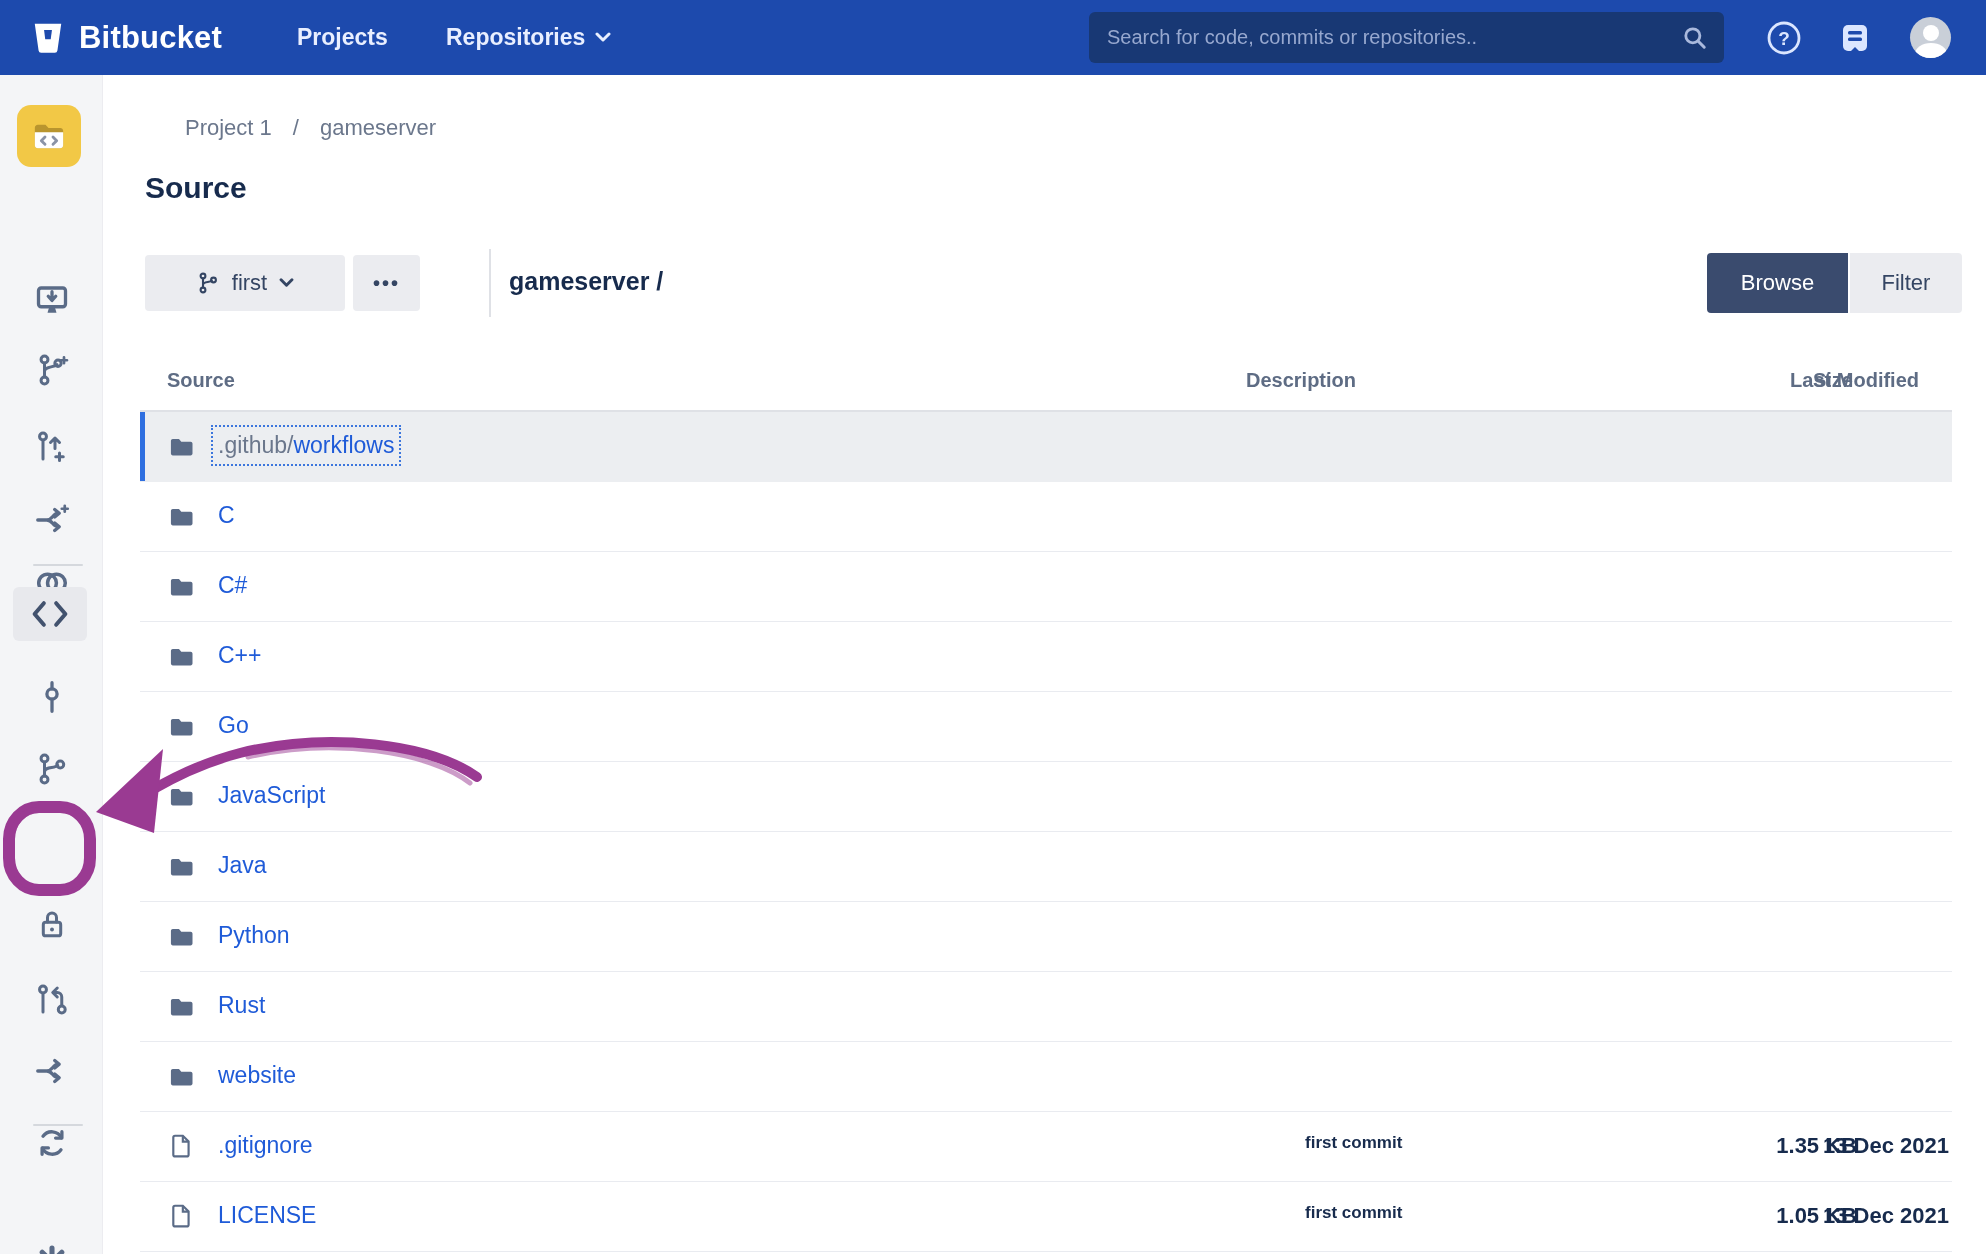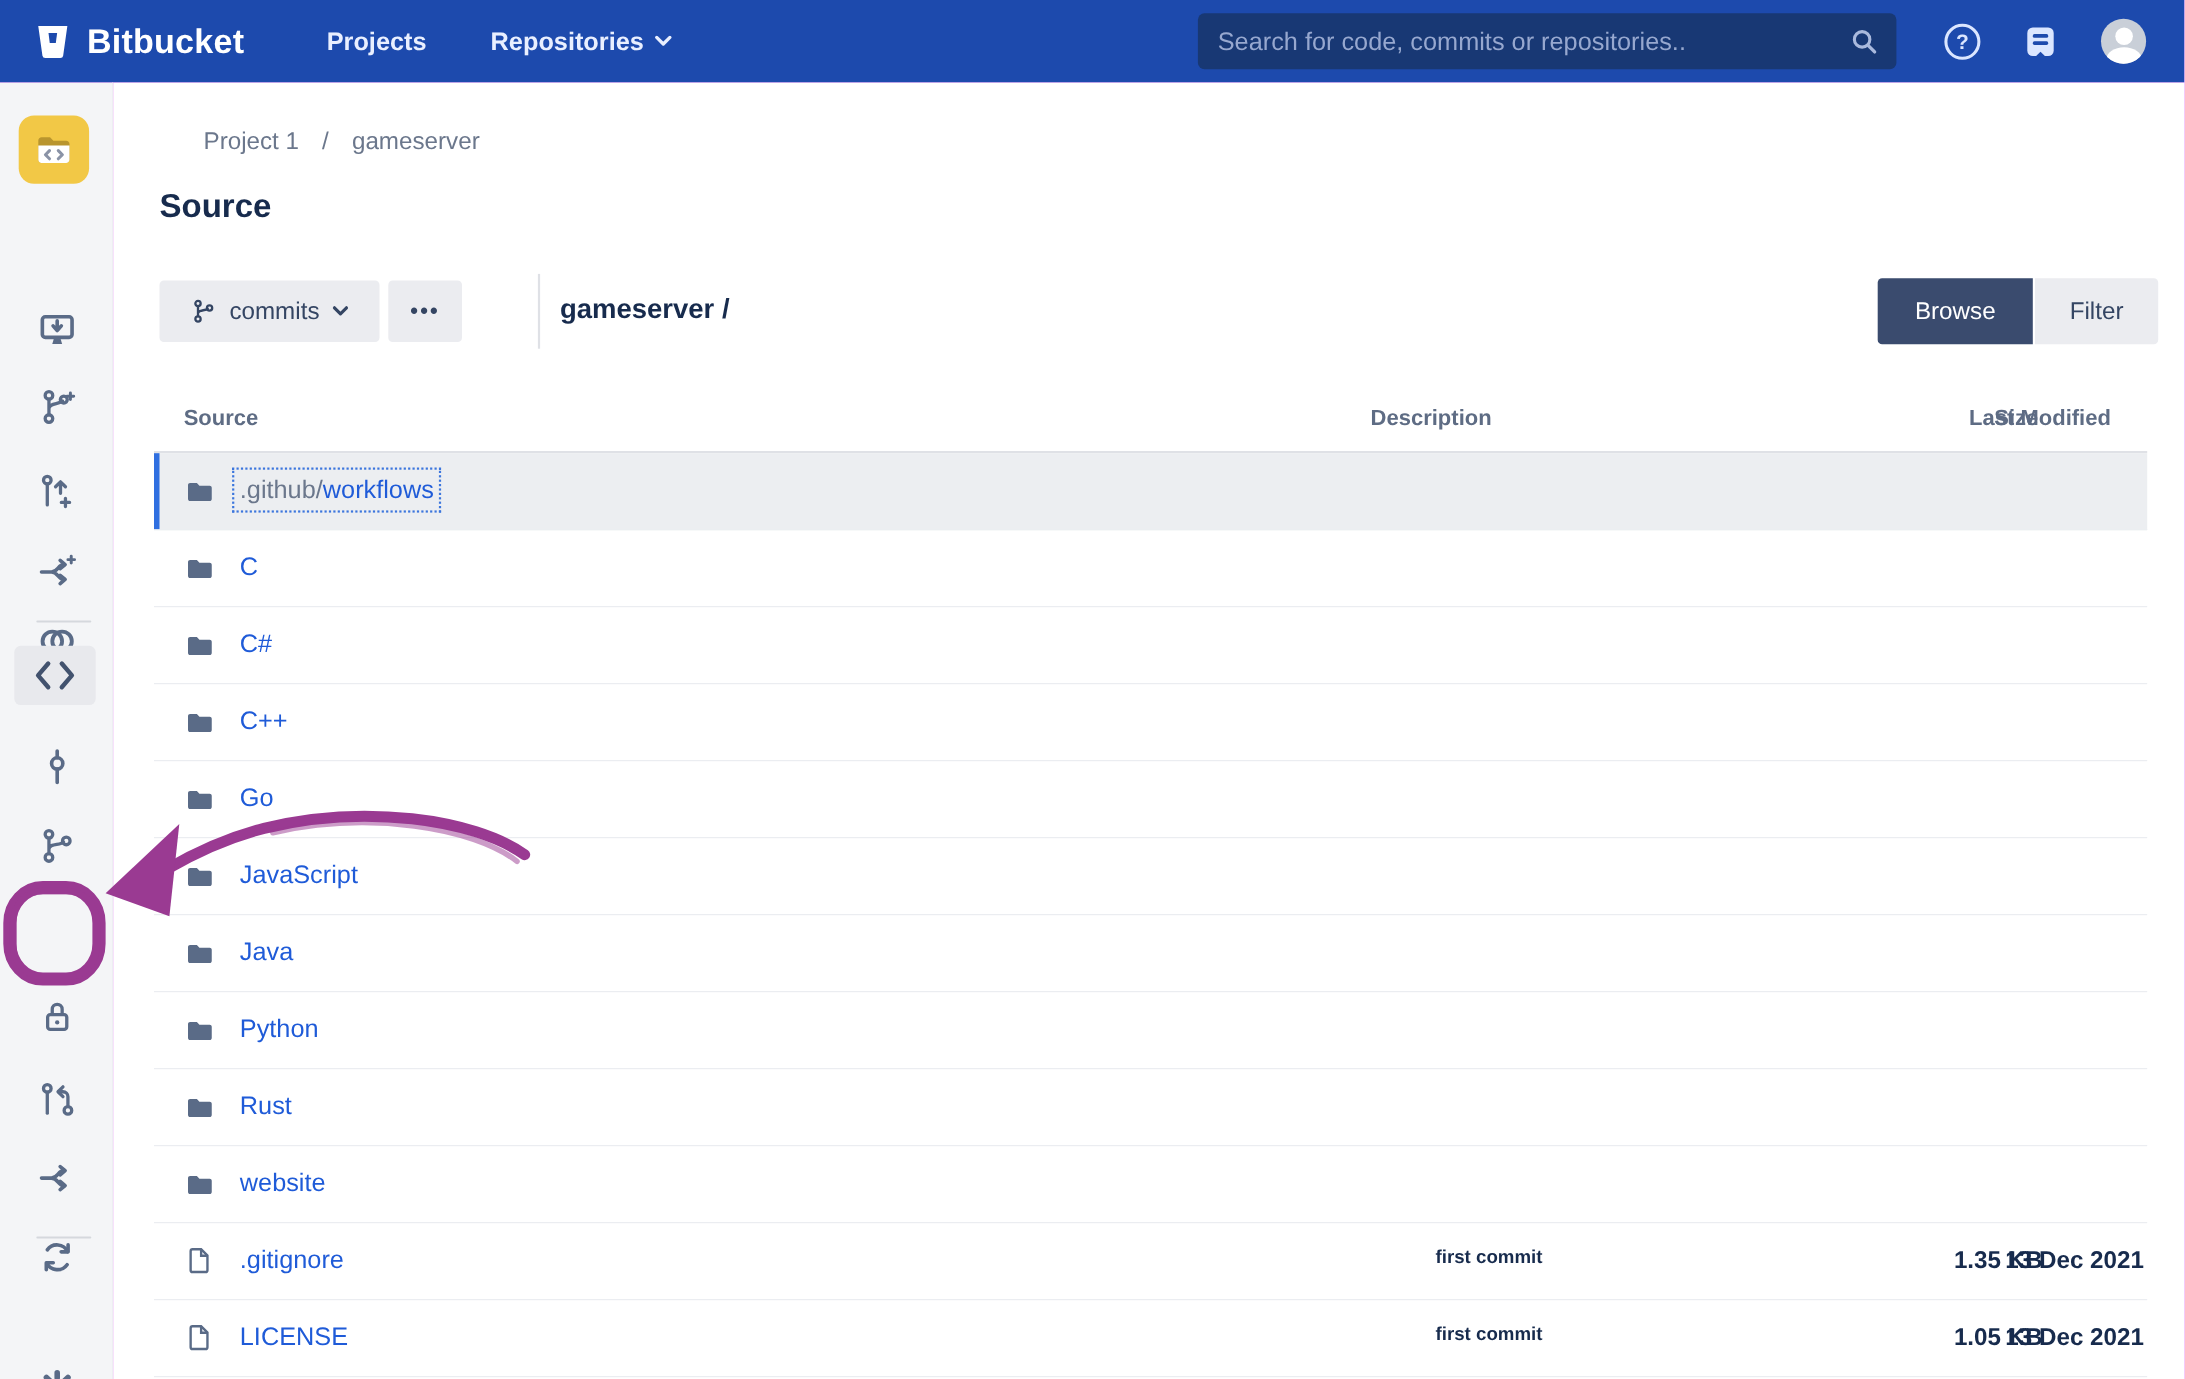--- a/index.html
+++ b/index.html
@@ -10,21 +10,21 @@
   .topbar { position:absolute; left:0; top:0; width:100%; height:75px; background:#1d4aad; }
   .logo { position:absolute; left:30px; top:0; height:75px; display:flex; align-items:center; gap:13px; cursor:pointer; }
   .logo-text { color:#ffffff; font-size:31px; font-weight:700; letter-spacing:.2px; }
   .nav-item { position:absolute; top:0; height:75px; display:flex; align-items:center; gap:10px;
               color:#e9efff; font-size:23px; font-weight:600; cursor:pointer; }
   .nav-projects { left:297px; }
   .nav-repositories { left:446px; }
   .searchbox { position:absolute; left:1089px; top:12px; width:635px; height:51px; background:#183874;
                border-radius:6px; display:flex; align-items:center; }
   .searchbox input { flex:1; background:transparent; border:none; outline:none; padding:0 14px 0 18px;
-                     font-family:"Liberation Sans", sans-serif; font-size:23px; color:#e9efff; }
+                     font-family:"Liberation Sans", sans-serif; font-size:20px; color:#e9efff; }
   .searchbox input::placeholder { color:#97a8cf; opacity:1; }
   .search-glyph { margin-right:16px; flex:0 0 auto; }
   .tb-icon-btn { position:absolute; top:16px; width:44px; height:44px; display:flex; align-items:center;
                  justify-content:center; cursor:pointer; }
   .help-btn { left:1762px; } .feedback-btn { left:1833px; }
   .avatar { position:absolute; left:1910px; top:17px; width:41px; height:41px; border-radius:50%;
             background:#c9cfd8; overflow:hidden; cursor:pointer; }
   .avatar .head { position:absolute; left:12.5px; top:8px; width:16px; height:16px; border-radius:50%; background:#fff; }
   .avatar .body { position:absolute; left:4.5px; top:26px; width:32px; height:22px; border-radius:50%; background:#fff; }
 
@@ -254,21 +254,21 @@
     <h1 class="page-title">Source</h1>
 
     <div class="toolbar">
       <button class="btn branch-btn">
         <svg width="24" height="24" viewBox="0 0 24 24">
           <circle cx="7" cy="5" r="2.4" fill="none" stroke="#344563" stroke-width="2.1"></circle>
           <circle cx="7" cy="19" r="2.4" fill="none" stroke="#344563" stroke-width="2.1"></circle>
           <circle cx="17.5" cy="9" r="2.4" fill="none" stroke="#344563" stroke-width="2.1"></circle>
           <path d="M7 7.4 v9.2 M7 14 c0 -3.8 7 -2.2 8.8 -4.4" fill="none" stroke="#344563" stroke-width="2.1" stroke-linecap="round"></path>
         </svg>
-        <span>commits</span>
+        <span>first</span>
         <svg width="15" height="10" viewBox="0 0 16 11">
           <path d="M2 2 l6 6 l6 -6" fill="none" stroke="#344563" stroke-width="3.2" stroke-linecap="round" stroke-linejoin="round"></path>
         </svg>
       </button>
       <button class="btn more-btn">
         <span>•••</span>
       </button>
       <div class="toolbar-divider"></div>
       <div class="path-label">gameserver /</div>
       <button class="btn browse-btn">

